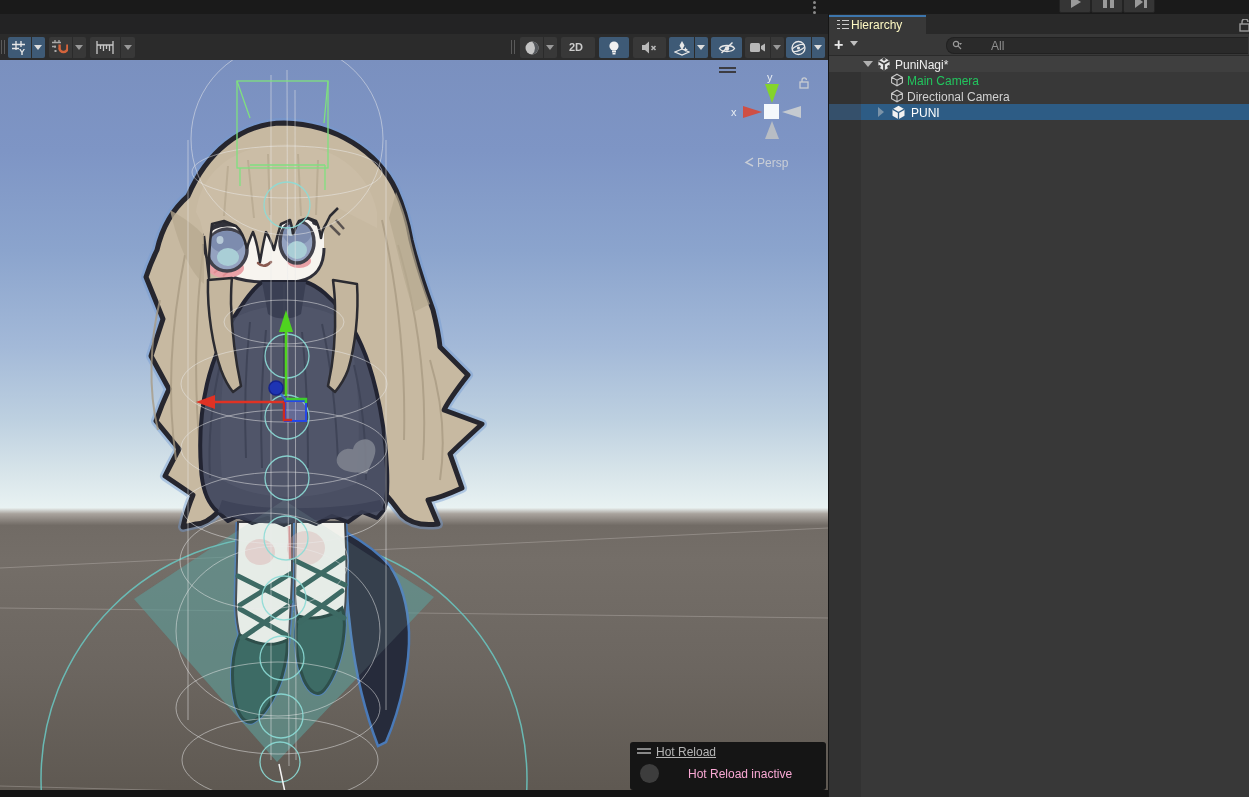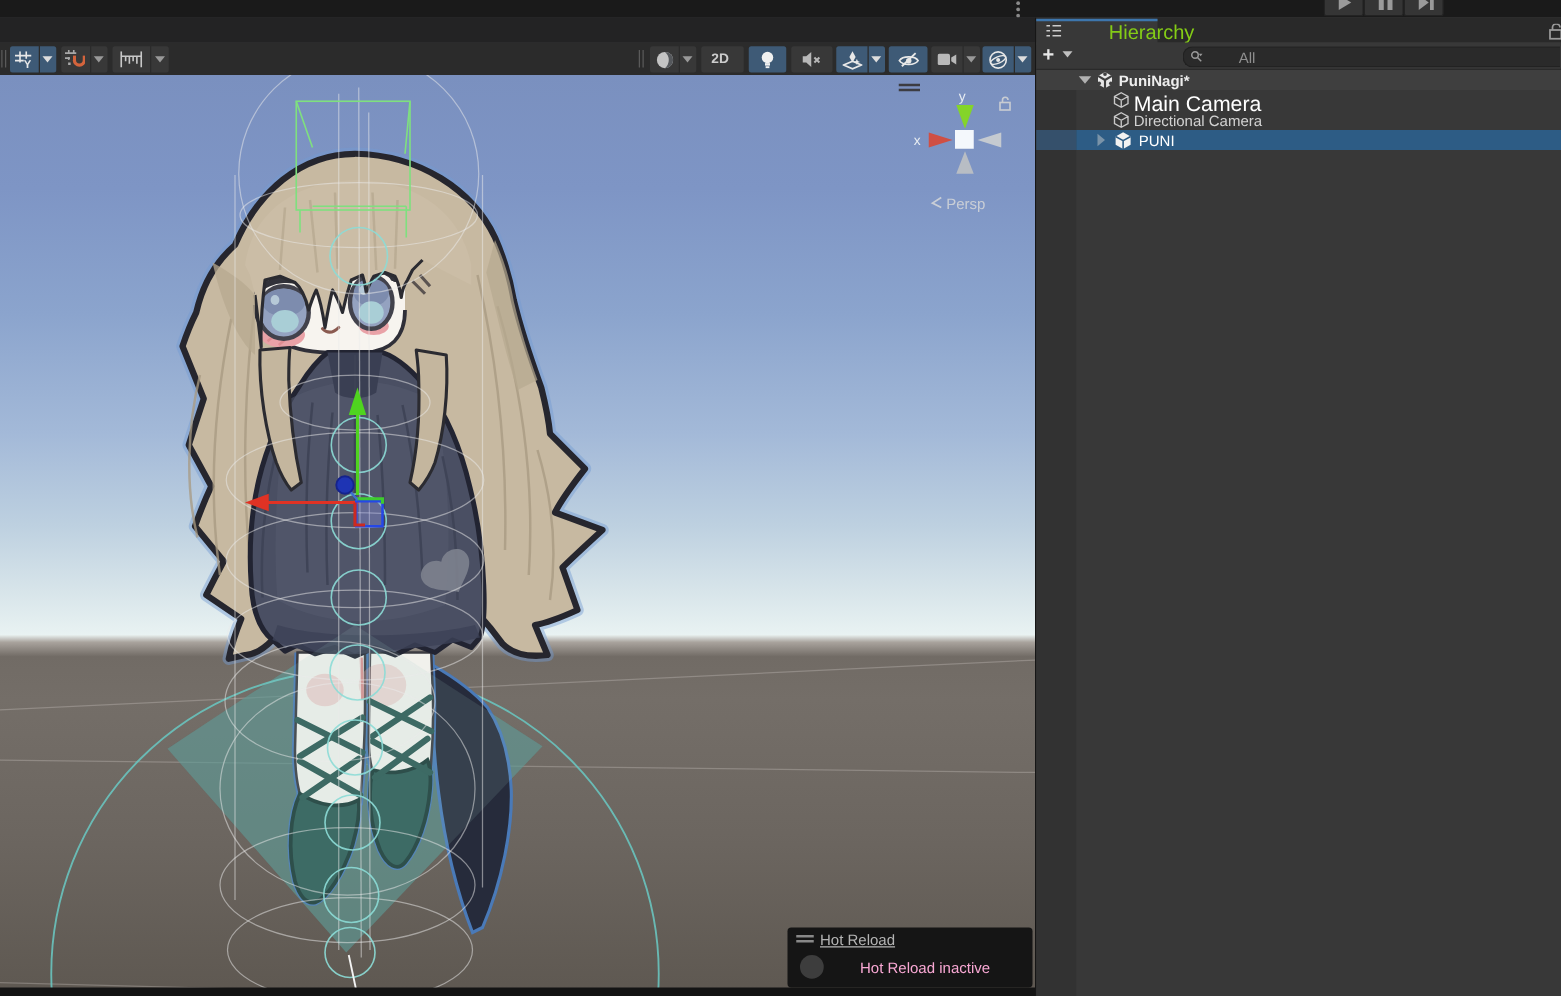--- a/index.html
+++ b/index.html
@@ -357,21 +357,21 @@
     <path d="M719,8 L736,8 M719,12 L736,12" stroke="#3c3c42" stroke-width="2"></path>
 
     <path d="M279,704 L286,737" stroke="#f4f4f4" stroke-width="1.5"></path>
     <rect x="0" y="730" width="828" height="7" fill="#141414"></rect>
   </svg>
 
   <div class="abs" style="left:828px;top:14px;width:421px;height:783px;background:#383838;border-left:1px solid #161616;"></div>
   <div class="abs" style="left:829px;top:14px;width:420px;height:20px;background:#292929;"></div>
 
   <div class="abs" style="left:829px;top:15px;width:97px;height:19px;background:#383838;border-top:2px solid #3d76ad;"></div>
-  <div class="abs" style="left:887px;top:18px;color:#84cc16;font-size:16px;">Hierarchy</div>
+  <div class="abs" style="left:851px;top:18px;color:#fef9c3;font-size:12px;">Hierarchy</div>
   <svg class="abs" style="left:837px;top:19px;" width="12" height="11" viewBox="0 0 12 11">
     <g stroke="#cccccc" stroke-width="1.2">
         <path d="M0 1.5 h3 M5 1.5 h7 M0 5.5 h3 M5 5.5 h7 M0 9.5 h3 M5 9.5 h7"></path>
       </g>
   </svg>
 
   <div class="abs" style="left:829px;top:34px;width:420px;height:21px;background:#383838;border-bottom:1px solid #2a2a2a;"></div>
   <div class="abs" style="left:834px;top:36px;color:#e8e8e8;font-size:16px;font-weight:bold;">+</div>
   <div class="abs" style="left:850px;top:41px;width:0;height:0;border-left:4px solid transparent;border-right:4px solid transparent;border-top:5px solid #c0c0c0;"></div>
   <div class="abs" style="left:946px;top:37px;width:301px;height:15px;background:#2a2a2a;border:1px solid #212121;border-radius:8px 0 0 8px;border-right:none;"></div>
@@ -388,26 +388,26 @@
   <div class="abs" style="left:861px;top:104px;width:388px;height:16px;background:#2d5c85;"></div>
 
   <div class="abs" style="left:863px;top:61px;width:0;height:0;border-left:5px solid transparent;border-right:5px solid transparent;border-top:6px solid #b0b0b0;"></div>
   <svg class="abs" style="left:877px;top:57px;" width="14" height="14" viewBox="0 0 14 14" id="unitylogo">
     <path d="M7 0.5 L12.6 3.7 L12.6 10.3 L7 13.5 L1.4 10.3 L1.4 3.7 Z" fill="#e8e8e8"></path>
     <path d="M7 7 L7 13.5 M7 7 L1.4 3.7 M7 7 L12.6 3.7" stroke="#3f3f3f" stroke-width="1.7"></path>
     <circle cx="7" cy="2.2" r="1.5" fill="#3f3f3f"></circle>
       <circle cx="2.3" cy="9.6" r="1.5" fill="#3f3f3f"></circle>
     <circle cx="11.7" cy="9.6" r="1.5" fill="#3f3f3f"></circle>
   </svg>
-  <div class="abs" style="left:895px;top:58px;color:#eeeeee;font-size:12px;font-weight:bold;">PuniNagi*</div>
+  <div class="abs" style="left:895px;top:58px;color:#eeeeee;font-size:12px;font-weight:normal;">PuniNagi*</div>
 
   <svg class="abs" style="left:890px;top:73px;" width="14" height="14" viewBox="0 0 14 14">
     <path d="M7 1.2 L12.4 4.2 L12.4 9.8 L7 12.8 L1.6 9.8 L1.6 4.2 Z M1.6 4.2 L7 7.2 L12.4 4.2 M7 7.2 L7 12.8" fill="none" stroke="#c8c8c8" stroke-width="1.1"></path>
   </svg>
-  <div class="abs" style="left:907px;top:74px;color:#ffffff;font-size:17px;">Main Camera</div>
+  <div class="abs" style="left:907px;top:74px;color:#22c55e;font-size:12px;">Main Camera</div>
 
   <svg class="abs" style="left:890px;top:89px;" width="14" height="14" viewBox="0 0 14 14">
     <path d="M7 1.2 L12.4 4.2 L12.4 9.8 L7 12.8 L1.6 9.8 L1.6 4.2 Z M1.6 4.2 L7 7.2 L12.4 4.2 M7 7.2 L7 12.8" fill="none" stroke="#c8c8c8" stroke-width="1.1"></path>
   </svg>
   <div class="abs" style="left:907px;top:90px;color:#d2d2d2;font-size:12px;">Directional Camera</div>
 
   <div class="abs" style="left:878px;top:107px;width:0;height:0;border-top:5px solid transparent;border-bottom:5px solid transparent;border-left:6px solid #7a93a8;"></div>
   <svg class="abs" style="left:891px;top:105px;" width="15" height="15" viewBox="0 0 14 14">
     <path d="M7 0.8 L12.6 3.9 L12.6 10.1 L7 13.2 L1.4 10.1 L1.4 3.9 Z" fill="#f2f2f2"></path>
     <path d="M1.4 3.9 L7 7 L12.6 3.9 M7 7 L7 13.2" stroke="#2d5c85" stroke-width="1.2" fill="none"></path>

